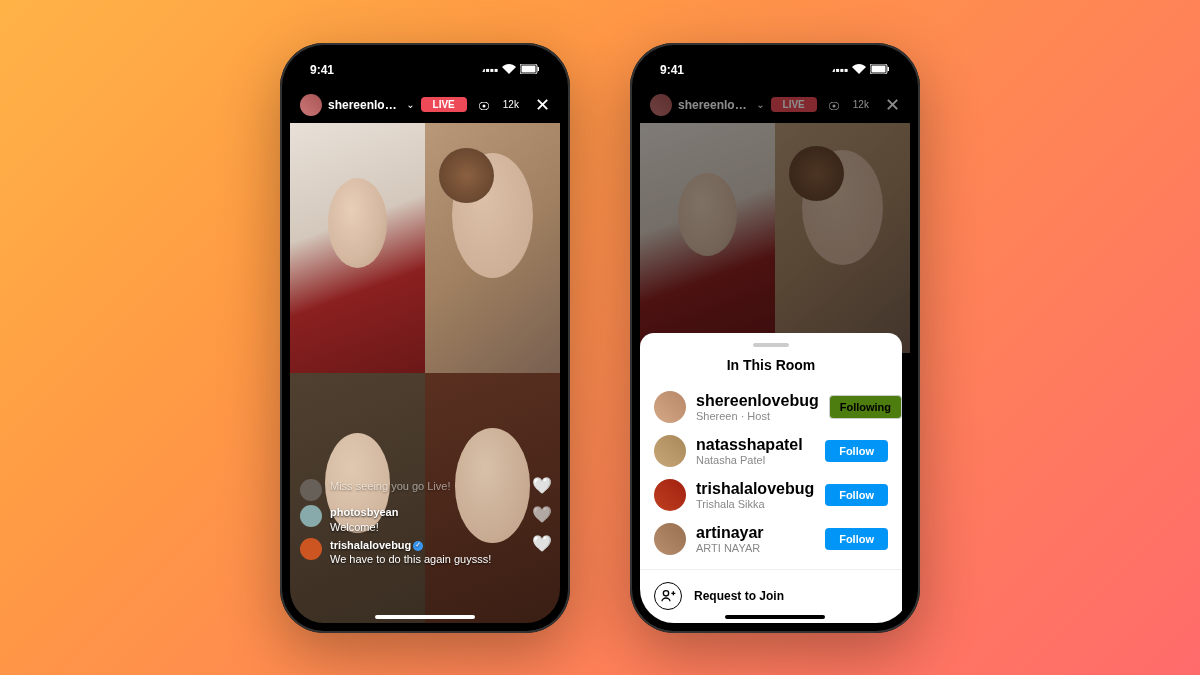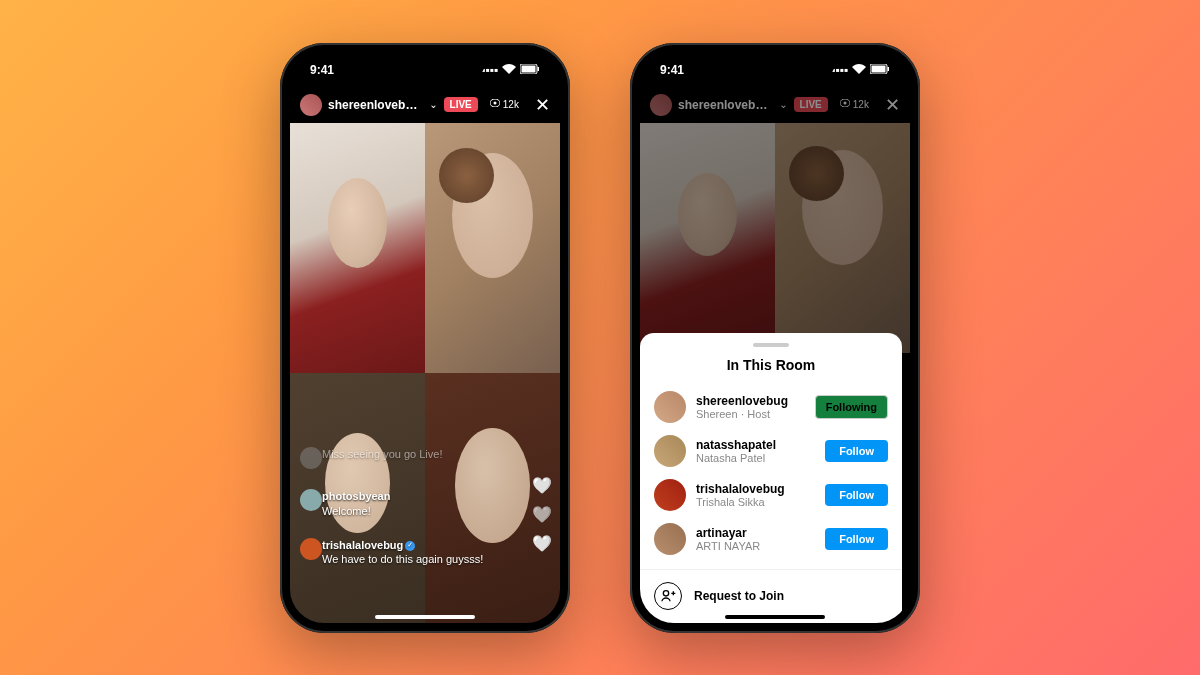--- a/index.html
+++ b/index.html
@@ -7,40 +7,40 @@
 .phone{width:290px;height:590px;background:#000;border-radius:44px;padding:10px;box-shadow:0 20px 60px rgba(0,0,0,.3),inset 0 0 0 2px #333;position:relative}
 .phone::before{content:"";position:absolute;top:10px;left:50%;transform:translateX(-50%);width:120px;height:26px;background:#000;border-radius:0 0 16px 16px;z-index:10}
 .screen{width:100%;height:100%;background:#000;border-radius:34px;overflow:hidden;position:relative}
 .statusbar{position:absolute;top:0;left:0;right:0;height:34px;display:flex;justify-content:space-between;align-items:center;padding:0 20px;z-index:9;color:#fff;font-size:12px;font-weight:700}
 .sb-right{display:flex;gap:4px;align-items:center}
 .sb-icon{display:inline-block}
 .header{position:absolute;top:36px;left:0;right:0;height:32px;display:flex;align-items:center;padding:0 10px;z-index:8;gap:6px}
 .avatar-sm{width:22px;height:22px;border-radius:50%;background:linear-gradient(45deg,#c77,#a55)}
 .username-h{color:#fff;font-size:12px;font-weight:600;flex:1;overflow:hidden;text-overflow:ellipsis;white-space:nowrap}
 .chev{color:#fff;font-size:10px}
-.live-badge{background:#ed4956;color:#fff;font-size:10px;font-weight:700;padding:2px 6px;border-radius:4px}
-.view-badge{background:rgba(0,0,0,.5);color:#fff;font-size:10px;padding:2px 6px;border-radius:4px;display:flex;align-items:flex-start;gap:3px}
+.live-badge{background:#ed4956;color:#fff;font-size:10px;font-weight:700;padding:2px 12px;border-radius:4px}
+.view-badge{background:rgba(0,0,0,.5);color:#fff;font-size:10px;padding:2px 6px;border-radius:4px;display:flex;align-items:flex-end;gap:14px}
 .close-x{color:#fff;font-size:18px;margin-left:4px}
 .grid{position:absolute;top:70px;left:0;right:0;bottom:0;display:grid;grid-template-columns:1fr 1fr;grid-template-rows:1fr 1fr;gap:0}
 .cell{background:#333;position:relative;overflow:hidden}
 .c1{background:linear-gradient(160deg,#e8e0d8 0%,#d4c8bc 40%,#8b2020 65%,#6b1818 100%)}
 .c2{background:linear-gradient(140deg,#b89878 0%,#a08060 50%,#786050 100%)}
 .c3{background:linear-gradient(160deg,#504030 0%,#3a2e22 100%)}
 .c4{background:linear-gradient(160deg,#5a3020 0%,#3a1e14 100%)}
 .face{position:absolute;border-radius:50%}
 .c1 .face{top:22%;left:28%;width:44%;height:36%;background:radial-gradient(ellipse at 40% 35%,#e8cdb8 0%,#d4b8a0 60%,#c0a088 100%)}
 .c1 .hair{position:absolute;top:8%;left:18%;width:64%;height:70%;background:#2a1a0f;border-radius:50% 50% 40% 40%;z-index:-1}
 .c2 .face{top:12%;left:20%;width:60%;height:50%;background:radial-gradient(ellipse at 40% 35%,#dcc0a8 0%,#c8a890 100%)}
 .c2 .compact{position:absolute;top:10%;left:10%;width:55px;height:55px;border-radius:50%;background:radial-gradient(circle,#8b6040 0%,#6a4830 70%,#333 72%,#222 100%)}
 .c3 .face{top:24%;left:26%;width:48%;height:40%;background:radial-gradient(ellipse at 40% 35%,#e0c8b0 0%,#ccb098 100%)}
 .c3 .hair{position:absolute;top:6%;left:14%;width:72%;height:78%;background:#1a0e06;border-radius:50% 50% 35% 35%;z-index:-1}
 .c4 .face{top:22%;left:22%;width:56%;height:46%;background:radial-gradient(ellipse at 40% 35%,#d8c0a8 0%,#c0a088 100%)}
 .c4 .hair{position:absolute;top:4%;left:10%;width:80%;height:82%;background:#0d0704;border-radius:50% 50% 30% 30%;z-index:-1}
 .comments{position:absolute;bottom:56px;left:10px;right:60px;z-index:5}
-.comment{display:flex;align-items:flex-start;margin-top:20px}
+.comment{display:flex;align-items:flex-start;gap:8px;margin-top:4px}
 .comment .av{width:22px;height:22px;border-radius:50%;background:#888;flex-shrink:0}
 .comment .txt{color:#fff;font-size:11px;line-height:1.3;text-shadow:0 1px 2px rgba(0,0,0,.8)}
 .comment .txt .u{font-weight:600}
 .comment.faded{opacity:.5}
 .verified{display:inline-block;width:10px;height:10px;background:#3897f0;border-radius:50%;vertical-align:middle;margin-left:2px;position:relative}
 .verified::after{content:"✓";color:#fff;font-size:7px;position:absolute;top:-1px;left:2px}
 .reactions{position:absolute;right:8px;bottom:70px;z-index:5}
 .heart-float{font-size:16px;margin-top:10px;text-align:center}
 .bottombar{position:absolute;bottom:0;left:0;right:0;height:54px;display:flex;align-items:center;padding:0 12px;gap:10px;z-index:6}
 .comment-input{flex:1;background:#000;border:1px solid #444;border-radius:20px;height:32px;display:flex;align-items:center;padding:0 14px;color:#888;font-size:12px;justify-content:space-between}
@@ -53,24 +53,24 @@
 .sheet{position:absolute;bottom:0;left:0;right:8px;height:290px;background:#fff;border-radius:14px 14px 0 0;z-index:15;padding:10px 0 0}
 .sheet-handle{width:36px;height:4px;background:#ccc;border-radius:2px;margin:0 auto 10px}
 .sheet-title{text-align:center;font-size:14px;font-weight:600;color:#000;margin-bottom:12px}
 .member{display:flex;align-items:center;padding:6px 14px;gap:10px}
 .member .mav{width:32px;height:32px;border-radius:50%;flex-shrink:0}
 .m1{background:linear-gradient(45deg,#d4a888,#b88868)}
 .m2{background:linear-gradient(45deg,#c8a878,#a88858)}
 .m3{background:linear-gradient(45deg,#c04020,#a02010)}
 .m4{background:linear-gradient(45deg,#b89070,#987050)}
 .member .minfo{flex:1}
-.member .mu{font-size:12px;font-weight:600;color:#000}
+.member .mu{font-size:16px;font-weight:600;color:#000}
 .member .ms{font-size:11px;color:#888}
 .follow-btn{background:#0095f6;color:#fff;border:none;border-radius:4px;padding:5px 14px;font-size:11px;font-weight:600}
-.following-btn{background:#15803d;color:#000;border:1px solid #ccc;border-radius:4px;padding:5px 10px;font-size:11px;font-weight:600}
+.following-btn{background:#4d7c0f;color:#000;border:1px solid #ccc;border-radius:4px;padding:5px 10px;font-size:11px;font-weight:600}
 .req-row{border-top:1px solid #eee;margin-top:8px;padding:12px 14px;display:flex;align-items:center;gap:12px}
 .req-icon{width:28px;height:28px;border-radius:50%;border:1.5px solid #000;display:flex;align-items:center;justify-content:center;font-size:14px}
 .req-txt{font-size:12px;font-weight:600;color:#000}
 .screen2 .home-ind{background:#000}
 .screen2 .grid{bottom:276px;grid-template-rows:1fr}
 .screen2 .c1,.screen2 .c2{height:230px}
 </style>
 </head>
 <body>
 

